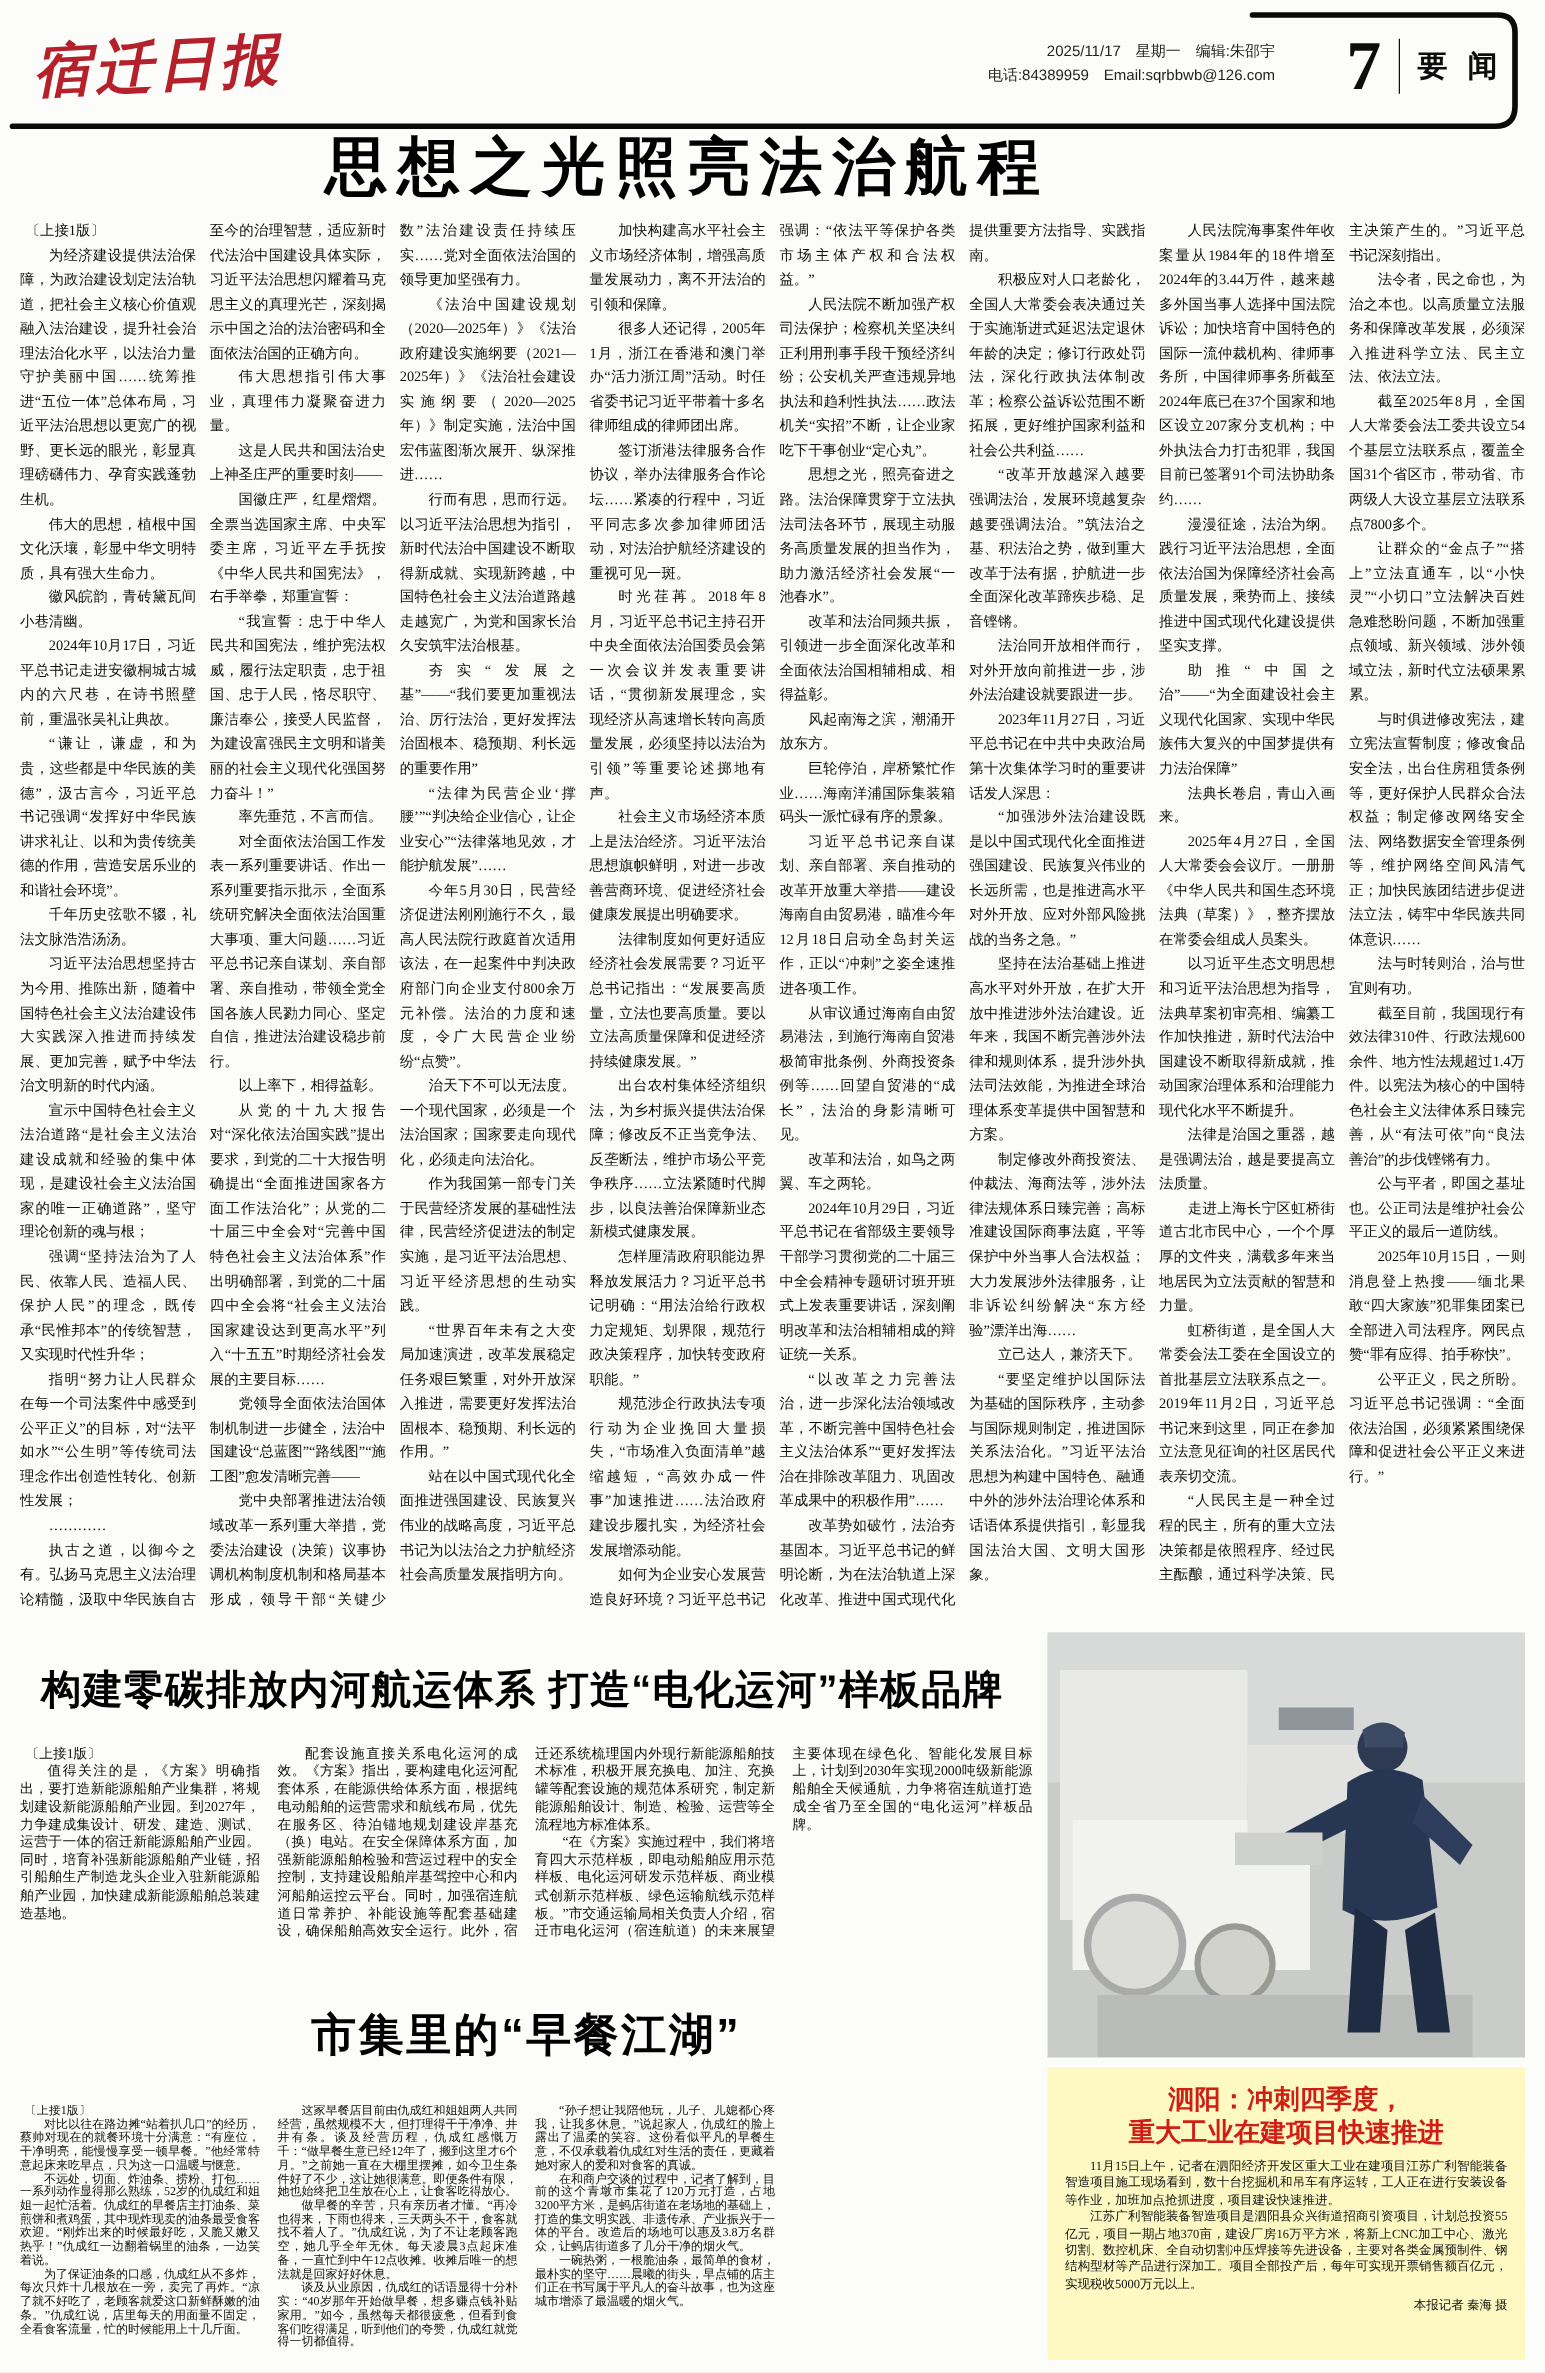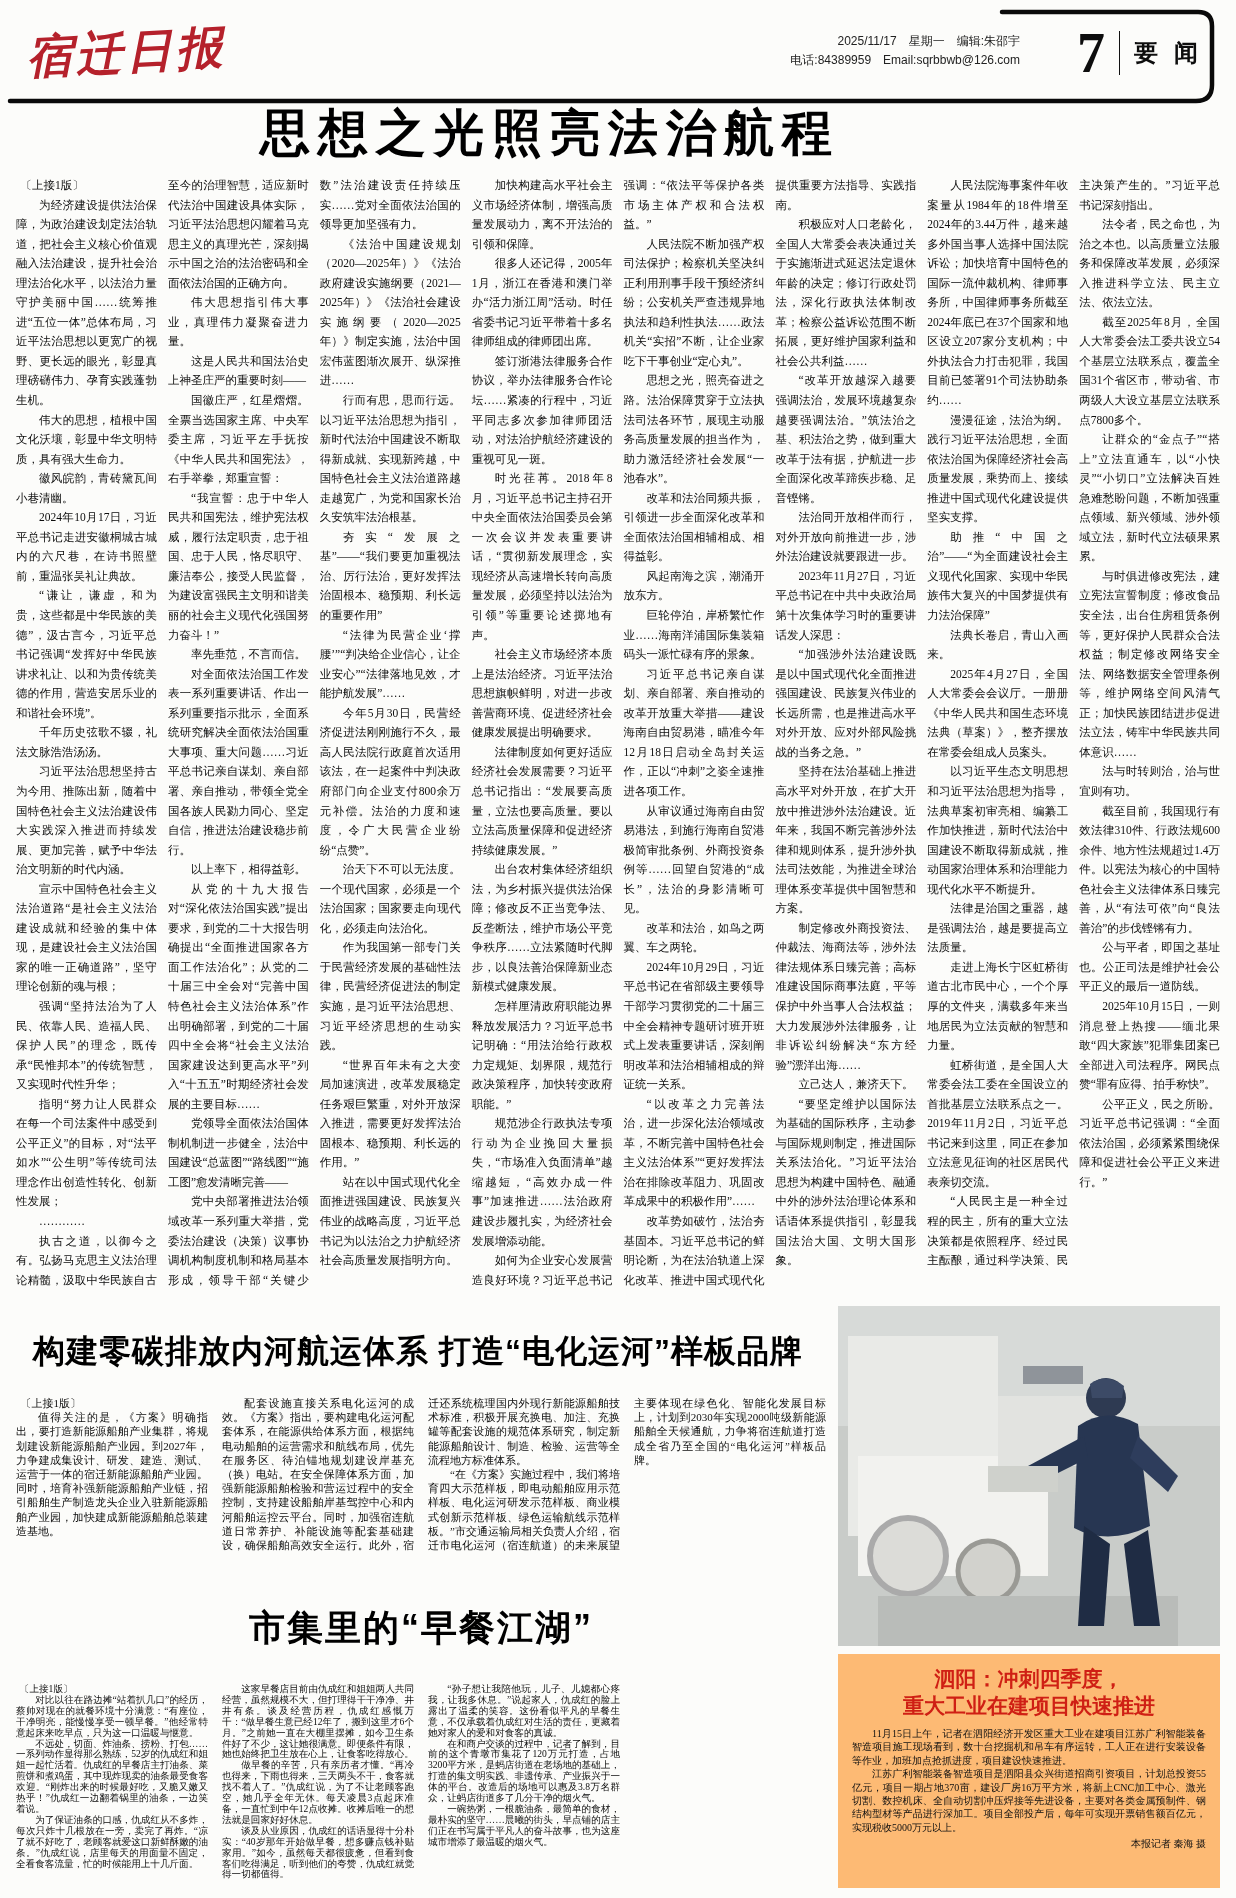--- a/index.html
+++ b/index.html
@@ -32,21 +32,21 @@
         font-size:11px;line-height:14.2px;text-align:justify;overflow:hidden;}
   
   .photo{position:absolute;top:1306px;left:838px;width:382px;height:340px;overflow:hidden;background:#d8d8d4;}
   
   .h3{position:absolute;top:1588px;left:16px;width:810px;text-align:center;font-size:36px;font-weight:900;
       letter-spacing:2px;font-family:"Liberation Sans",sans-serif;color:#000;margin-top:16px;}
   .art3{position:absolute;top:1684px;left:16px;width:810px;height:204px;
         column-count:4;column-gap:14px;column-fill:auto;
         font-size:9.6px;line-height:10.9px;text-align:justify;overflow:hidden;}
   
-  .sybox{position:absolute;top:1654px;left:838px;width:382px;height:234px;background:#fdba74;
+  .sybox{position:absolute;top:1654px;left:838px;width:382px;height:234px;background:#fef9c3;
          box-sizing:border-box;padding:12px 14px 8px 14px;overflow:hidden;}
   .sytitle{text-align:center;color:#cf1f14;font-size:21px;font-weight:900;line-height:27px;
            font-family:"Liberation Serif",serif;margin-bottom:7px;}
   .boxbody{font-size:10px;line-height:13.4px;text-align:justify;color:#111;}
   .sycredit{text-align:right;font-size:10px;margin-top:3px;color:#111;}
 </style>
 </head>
 <body>
 
 <div class="page">

